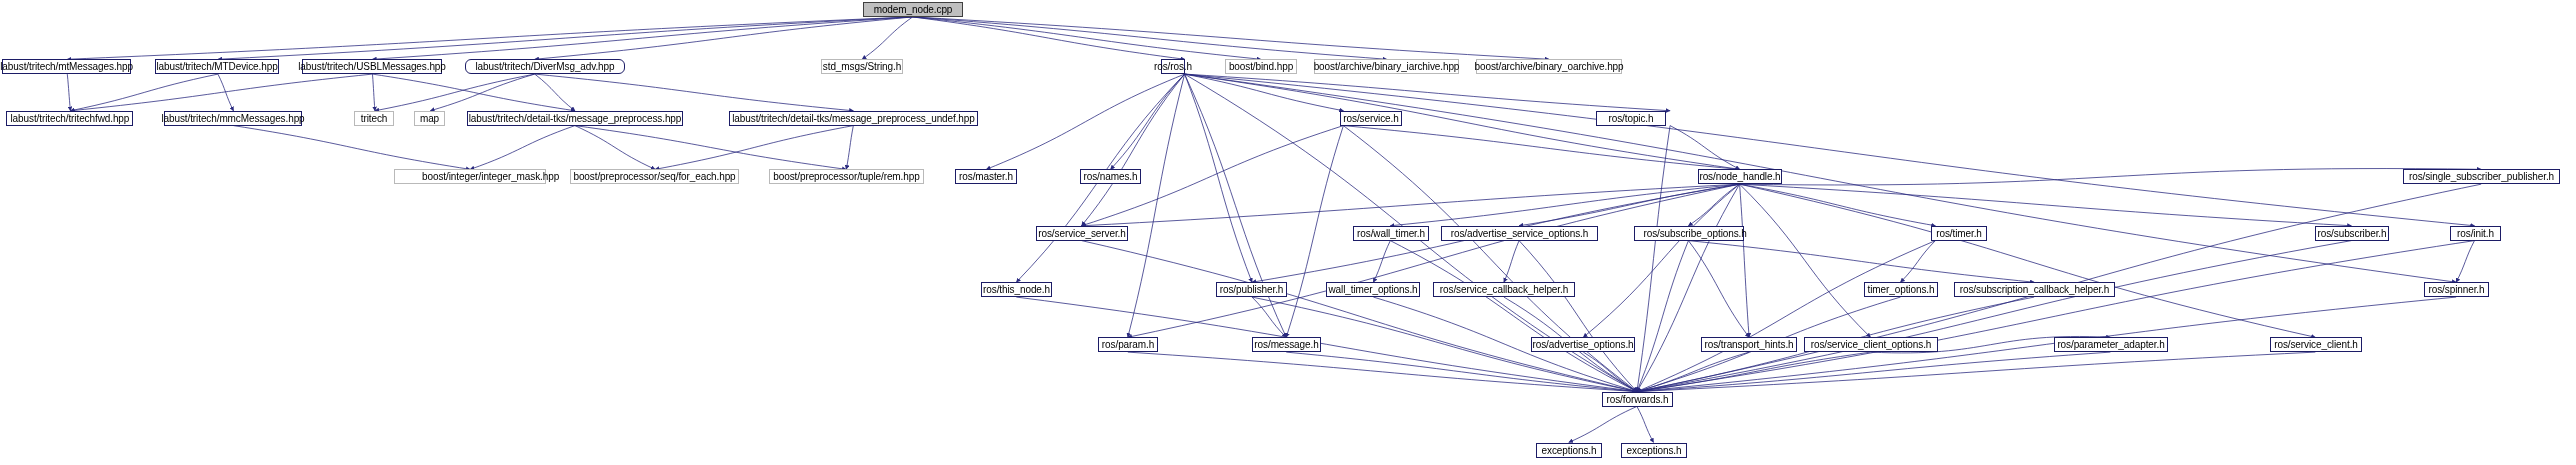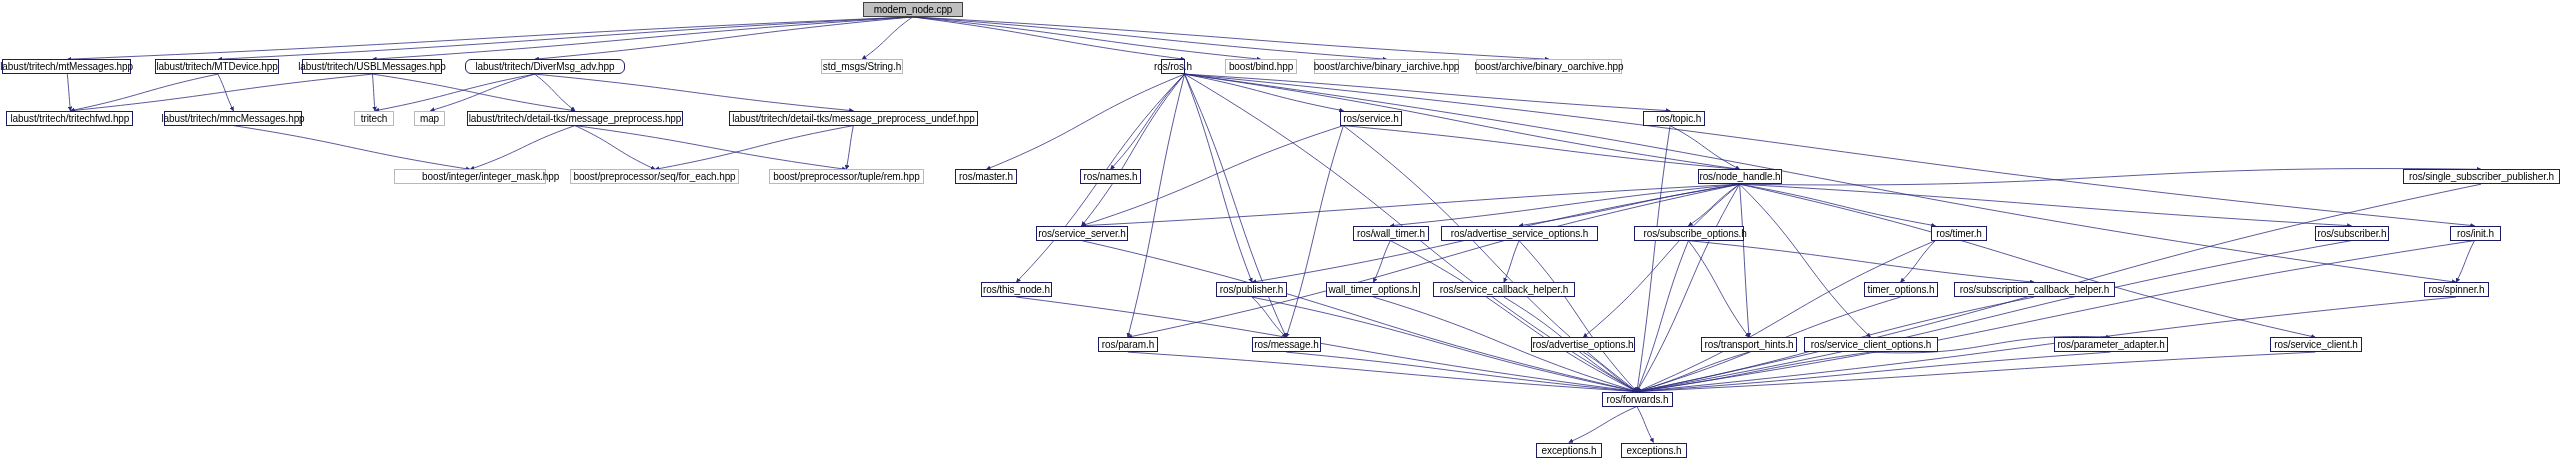--- a/index.html
+++ b/index.html
@@ -198,21 +198,21 @@
       </div>
       <div class="node heavy" style="left: 467px; top: 111px; width: 216px;">
         <span>labust/tritech/detail-tks/message_preprocess.hpp</span>
       </div>
       <div class="node heavy" style="left: 729px; top: 111px; width: 249px;">
         <span>labust/tritech/detail-tks/message_preprocess_undef.hpp</span>
       </div>
       <div class="node heavy" style="left: 1312px; top: 111px; width: 62px; margin-left: 28px;">
         <span>ros/service.h</span>
       </div>
-      <div class="node heavy" style="left: 1643px; top: 111px; width: 62px; justify-content: flex-end;">
+      <div class="node heavy" style="left: 1596px; top: 111px; width: 70px;">
         <span>ros/topic.h</span>
       </div>
       <div class="node heavy" style="left: 2403px; top: 169px; width: 157px;">
         <span>ros/single_subscriber_publisher.h</span>
       </div>
       <div class="node plain" style="left: 394px; top: 169px; width: 152px; padding-left: 44px;">
         <span>boost/integer/integer_mask.hpp</span>
       </div>
       <div class="node plain" style="left: 570px; top: 169px; width: 169px;">
         <span>boost/preprocessor/seq/for_each.hpp</span>

